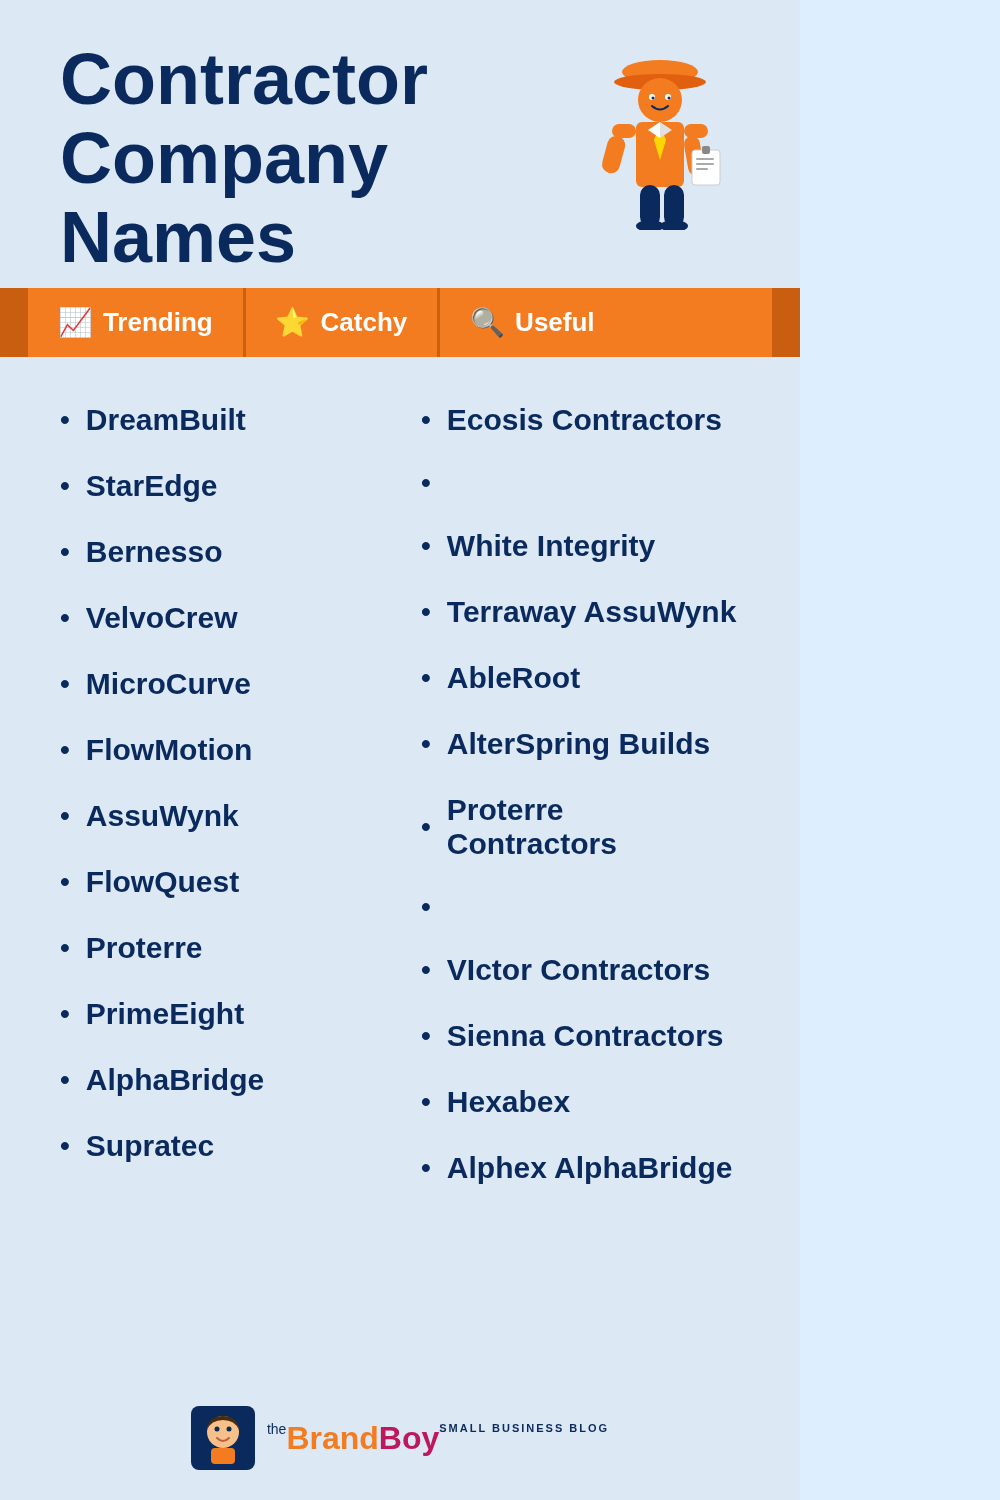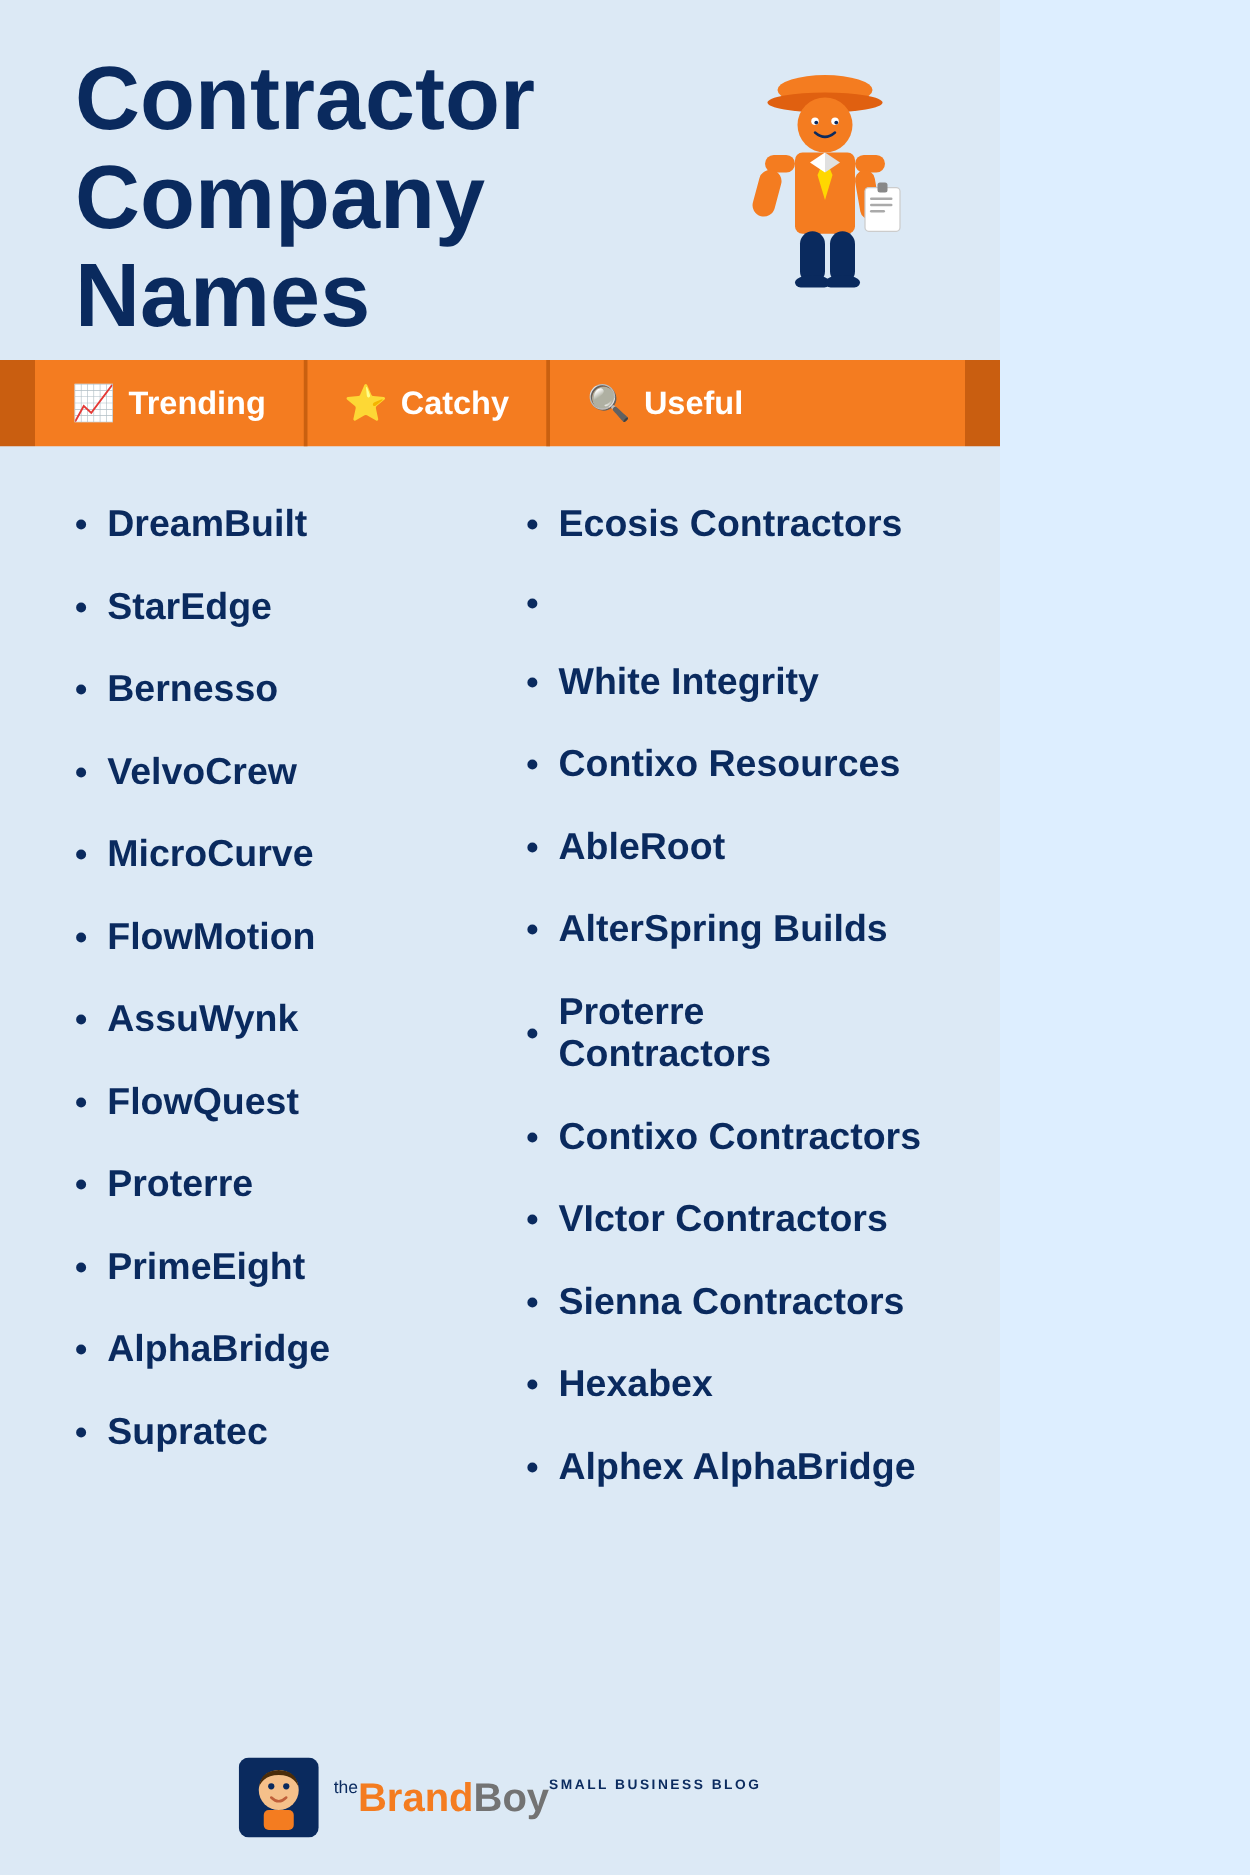--- a/index.html
+++ b/index.html
@@ -304,37 +304,36 @@
         </div>
         <div class="list-item">
           <span class="bullet">•</span>
         </div>
         <div class="list-item">
           <span class="bullet">•</span>
           <span>White Integrity</span>
         </div>
         <div class="list-item">
           <span class="bullet">•</span>
-          <span>Contixo Resources</span>
+          <span>Terraway AssuWynk</span>
         </div>
         <div class="list-item">
           <span class="bullet">•</span>
           <span>AbleRoot</span>
         </div>
         <div class="list-item">
           <span class="bullet">•</span>
           <span>AlterSpring Builds</span>
         </div>
         <div class="list-item">
           <span class="bullet">•</span>
           <span>Proterre Contractors</span>
         </div>
         <div class="list-item">
           <span class="bullet">•</span>
-          <span>Contixo Contractors</span>
         </div>
         <div class="list-item">
           <span class="bullet">•</span>
           <span>VIctor Contractors</span>
         </div>
         <div class="list-item">
           <span class="bullet">•</span>
           <span>Sienna Contractors</span>
         </div>
         <div class="list-item">
@@ -359,20 +358,20 @@
         <circle cx="38" cy="23" r="2.5" fill="#0a2a5e"></circle>
         <path d="M26 32 Q32 38 38 32" stroke="#c0603a" stroke-width="2" fill="none" stroke-linecap="round"></path>
 
         <path d="M16 24 Q18 10 32 10 Q46 10 48 24 Q44 14 32 14 Q20 14 16 24Z" fill="#4a2c0a"></path>
 
         <rect x="20" y="42" width="24" height="16" rx="4" fill="#f47c20"></rect>
       </svg>
       <div class="brand-text">
         <span class="brand-the">the</span>
         <span class="brand-name">
-          <span>Brand</span><span style="color:#737373;">Boy</span>
+          <span>Brand</span><span style="color:#be185d;">Boy</span>
         </span>
         <span class="brand-tagline">SMALL BUSINESS BLOG</span>
       </div>
     </div>
   </div>
 
 </div>
 
 </body></html>

